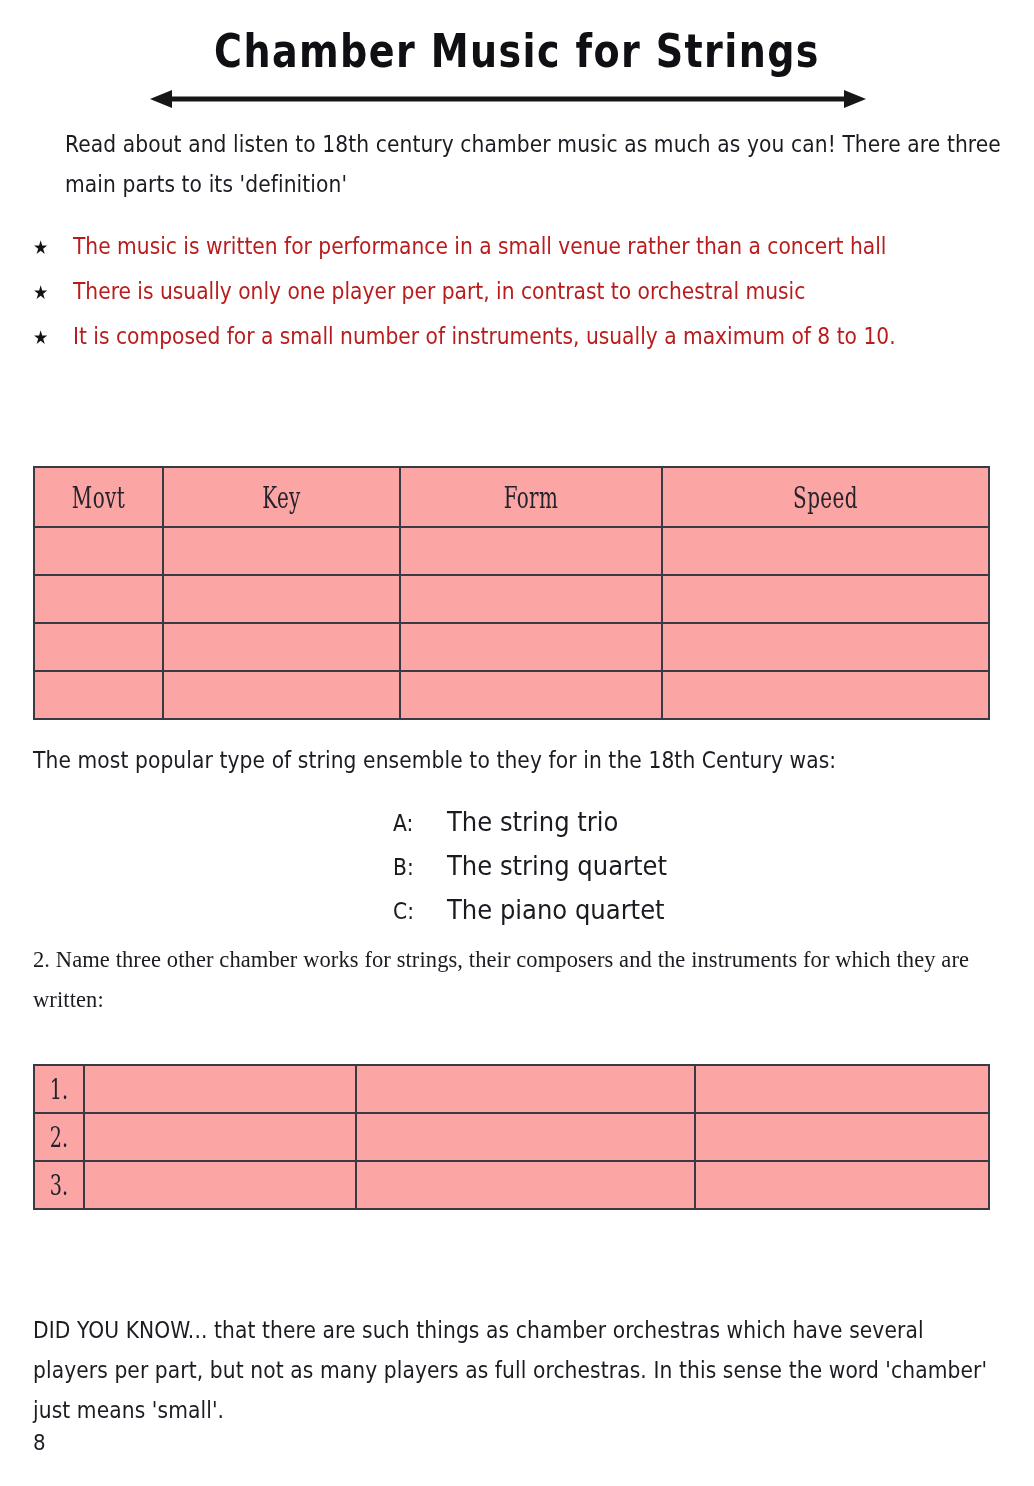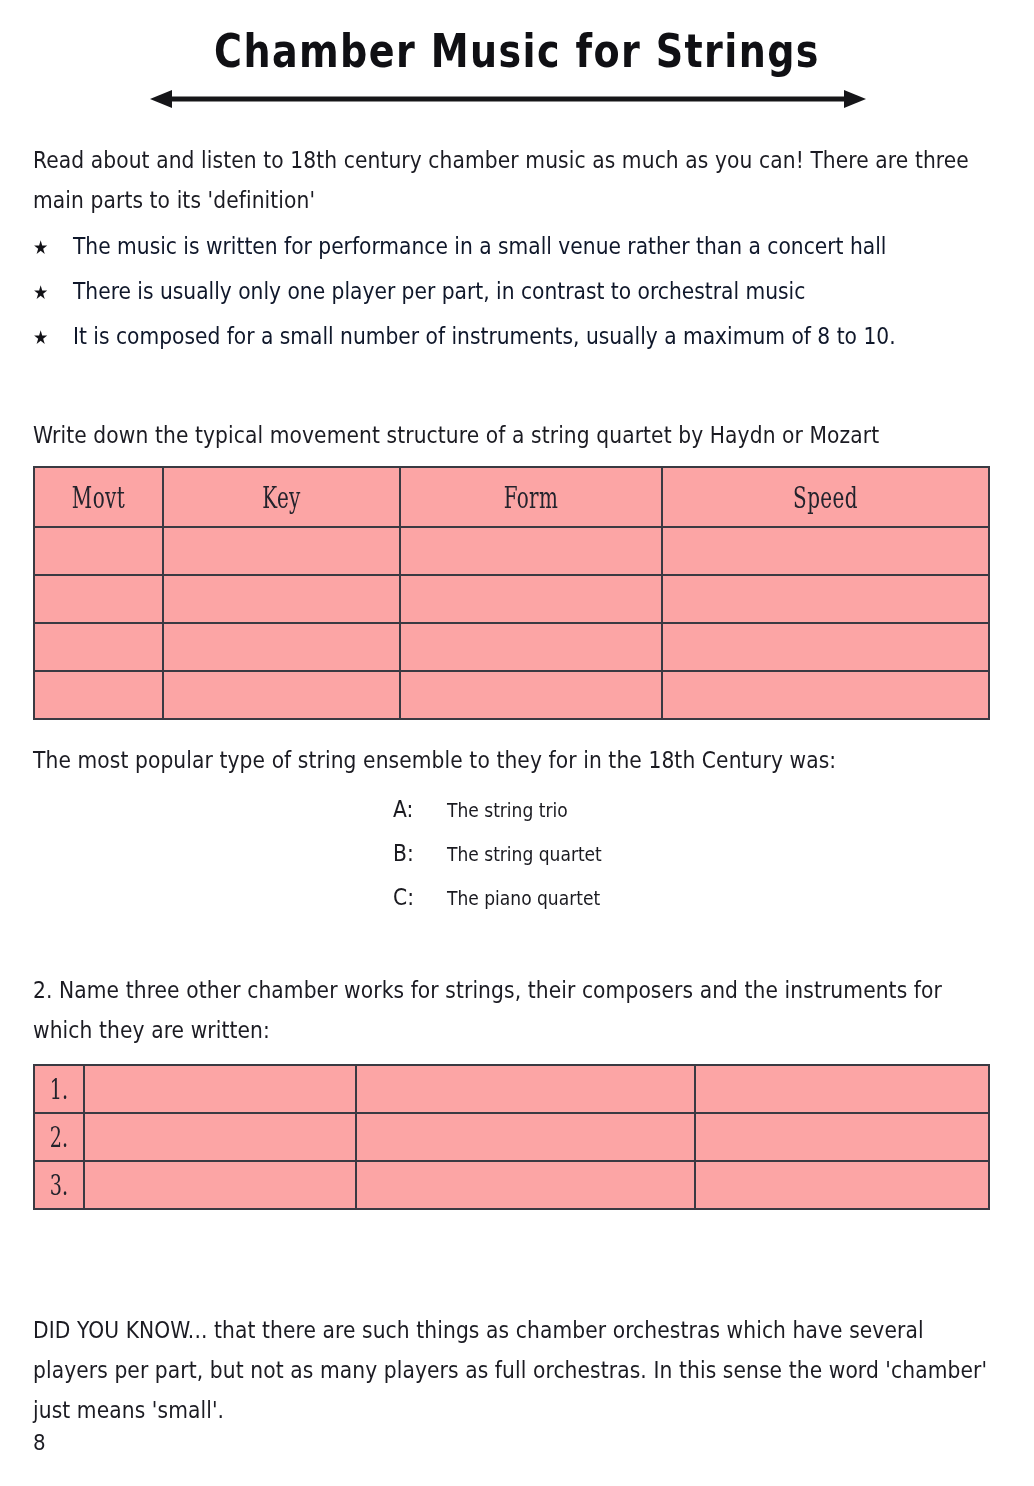--- a/index.html
+++ b/index.html
@@ -52,24 +52,24 @@
   .para {
     position: absolute;
     left: 33px;
     font-size: 22.5px;
     line-height: 40px;
     letter-spacing: 0.1px;
     color: #1b1b22;
   }
   .para.w1 { width: 945px; }
 
-  #intro-para  { top: 140px; }
+  #intro-para  { top: 124px; margin-left: 32px; }
   #write-para  { top: 415px; }
   #popular-para{ top: 740px; }
-  #q2-para     { top: 970px;  width: 960px; }
+  #q2-para     { top: 940px;  width: 960px; font-family: Liberation Serif, serif; }
   #didyou-para { top: 1310px; width: 960px; }
 
   
   .bullets {
     position: absolute;
     left: 33px;
     top: 235px;
     width: 950px;
   }
   .bullet-row {
@@ -80,43 +80,44 @@
   .bullet-star {
     width: 40px;
     flex: 0 0 40px;
     font-size: 19px;
     line-height: 1;
     color: #111116;
   }
   .bullet-text {
     font-size: 22.5px;
     line-height: 1;
-    color: #0f172a;
+    color: #b91c1c;
   }
 
   
   .choices {
     position: absolute;
     left: 393px;
     top: 798px;
   }
   .choice-row {
     display: flex;
     align-items: baseline;
     height: 44px;
   }
   .choice-letter {
     width: 54px;
     flex: 0 0 54px;
     font-size: 22.5px;
     line-height: 1;
   }
   .choice-text {
-    font-size: 19px;
-    line-height: 1;
+    font-size: 27px;
+    line-height: 1;
+    margin-top: 10px;
   }
 
   
   .wsheet-table {
     position: absolute;
     border-collapse: collapse;
     table-layout: fixed;
     background: #fca5a5;
   }
   .wsheet-table td {
@@ -182,21 +183,20 @@
     <div class="bullet-row">
       <span class="bullet-star">★</span>
       <span class="bullet-text">There is usually only one player per part, in contrast to orchestral music</span>
     </div>
     <div class="bullet-row">
       <span class="bullet-star">★</span>
       <span class="bullet-text">It is composed for a small number of instruments, usually a maximum of 8 to 10.</span>
     </div>
   </div>
 
-  <div class="para w1" id="write-para">Write down the typical movement structure of a string quartet by Haydn or Mozart</div>
 
   <table class="wsheet-table" id="table-movements">
     <colgroup>
       <col style="width:129px">
       <col style="width:237px">
       <col style="width:262px">
       <col style="width:327px">
     </colgroup>
     <tbody>
       <tr class="hrow">

